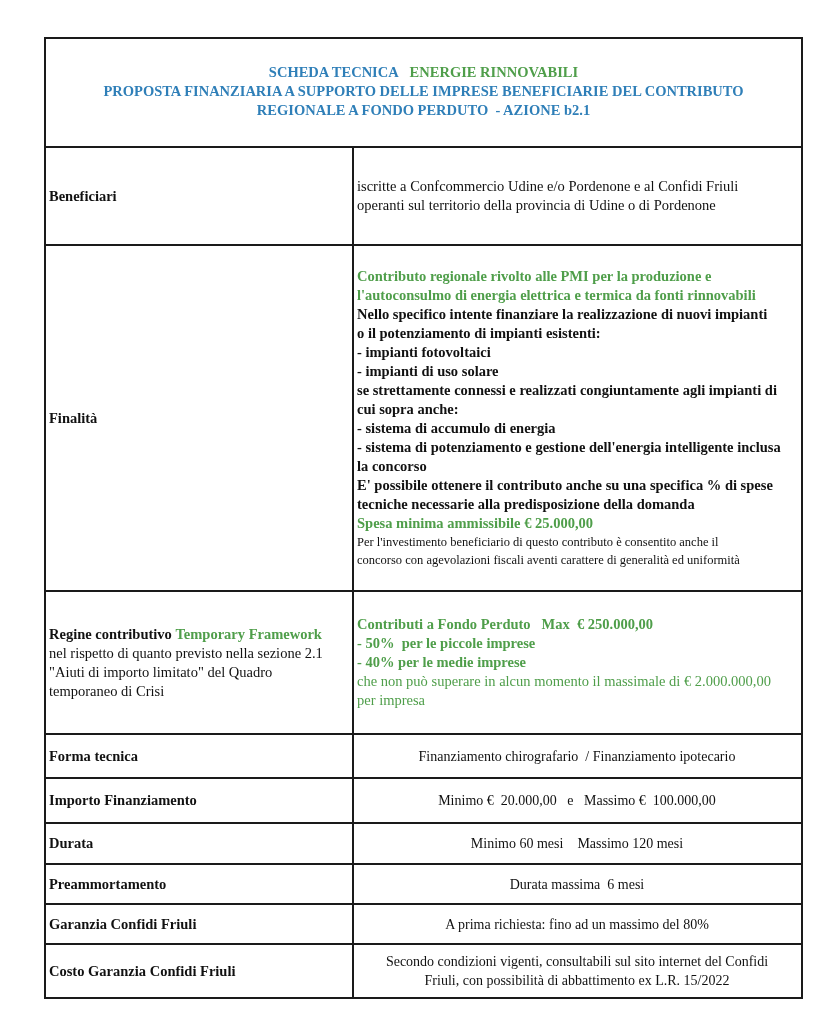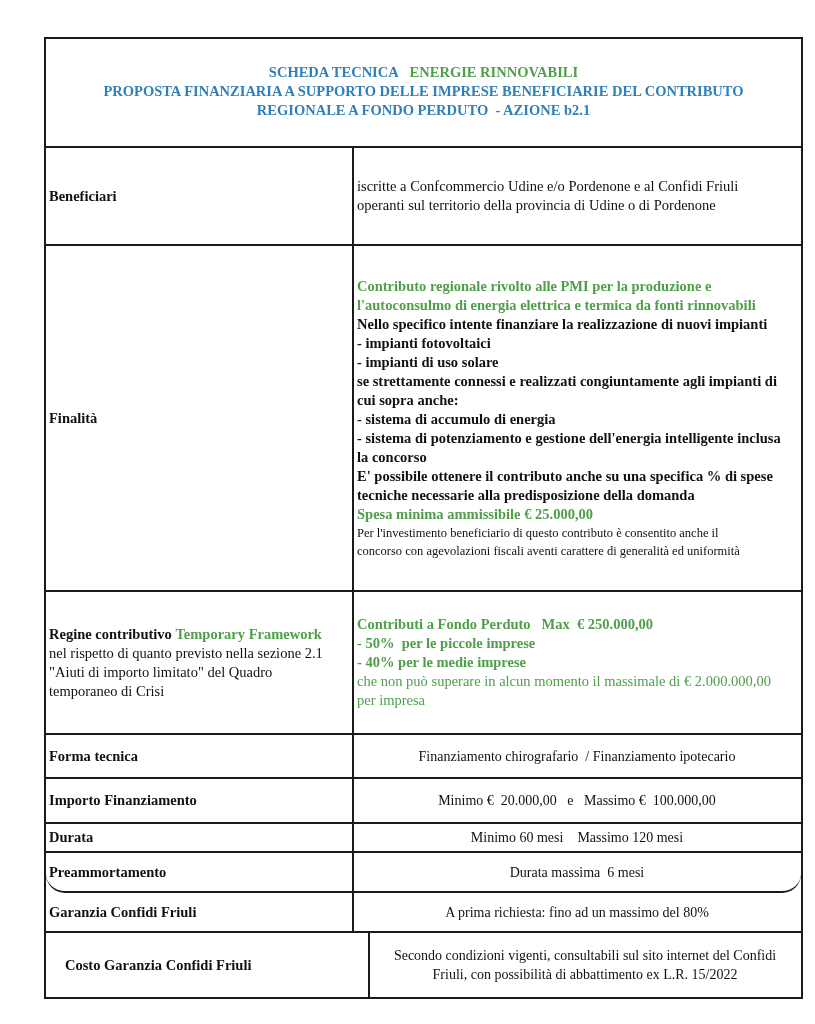--- a/index.html
+++ b/index.html
@@ -59,20 +59,21 @@
       <div>operanti sul territorio della provincia di Udine o di Pordenone</div>
     </div>
   </div>
 
   <div class="row" style="height:346px;">
     <div class="cell-label">Finalità</div>
     <div class="cell-value">
       <div class="b g">Contributo regionale rivolto alle PMI per la produzione e</div>
       <div class="b g">l'autoconsulmo di energia elettrica e termica da fonti rinnovabili</div>
       <div class="b">Nello specifico intente finanziare la realizzazione di nuovi impianti</div>
+      <div class="b">o il potenziamento di impianti esistenti:</div>
       <div class="b">- impianti fotovoltaici</div>
       <div class="b">- impianti di uso solare</div>
       <div class="b">se strettamente connessi e realizzati congiuntamente agli impianti di</div>
       <div class="b">cui sopra anche:</div>
       <div class="b">- sistema di accumulo di energia</div>
       <div class="b">- sistema di potenziamento e gestione dell'energia intelligente inclusa</div>
       <div class="b">la concorso</div>
       <div class="b">E' possibile ottenere il contributo anche su una specifica % di spese</div>
       <div class="b">tecniche necessarie alla predisposizione della domanda</div>
       <div class="b g">Spesa minima ammissibile € 25.000,00</div>
@@ -103,36 +104,36 @@
   <div class="row" style="height:44px;">
     <div class="cell-label">Forma tecnica</div>
     <div class="cell-value center" style="white-space:pre;">Finanziamento chirografario  / Finanziamento ipotecario</div>
   </div>
 
   <div class="row" style="height:45px;">
     <div class="cell-label">Importo Finanziamento</div>
     <div class="cell-value center" style="white-space:pre;">Minimo €  20.000,00   e   Massimo €  100.000,00</div>
   </div>
 
-  <div class="row" style="height:29px;">
+  <div class="row" style="height:41px;">
     <div class="cell-label">Durata</div>
     <div class="cell-value center" style="white-space:pre;">Minimo 60 mesi    Massimo 120 mesi</div>
   </div>
 
-  <div class="row" style="height:40px;border-radius:19px;">
+  <div class="row" style="height:40px;">
     <div class="cell-label">Preammortamento</div>
     <div class="cell-value center" style="white-space:pre;">Durata massima  6 mesi</div>
   </div>
 
   <div class="row" style="height:40px;">
     <div class="cell-label">Garanzia Confidi Friuli</div>
     <div class="cell-value center">A prima richiesta: fino ad un massimo del 80%</div>
   </div>
 
-  <div class="row" style="height:64px;padding-left:16px;">
+  <div class="row" style="height:52px;">
     <div class="cell-label">Costo Garanzia Confidi Friuli</div>
     <div class="cell-value center">
       <div>Secondo condizioni vigenti, consultabili sul sito internet del Confidi</div>
       <div>Friuli, con possibilità di abbattimento ex L.R. 15/2022</div>
     </div>
   </div>
 
 </div>
 
 </body></html>

